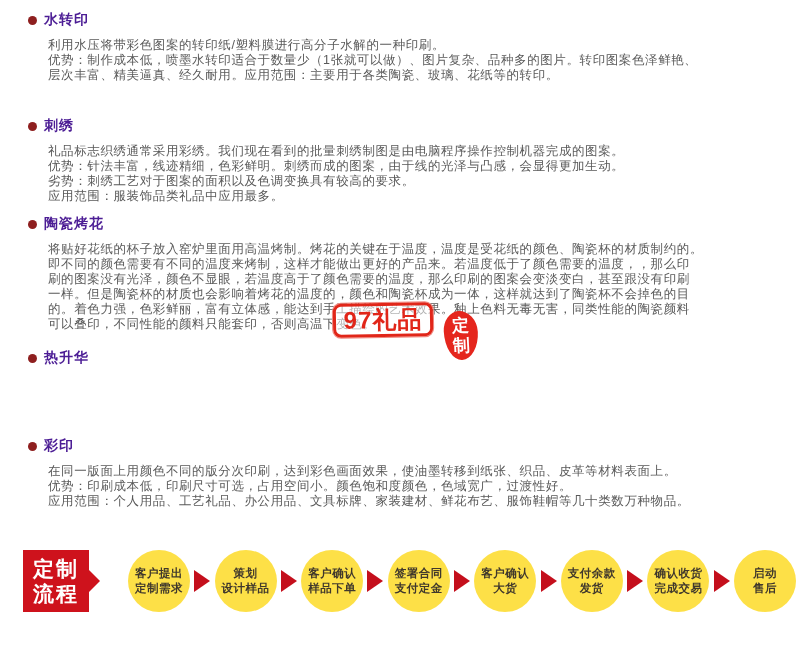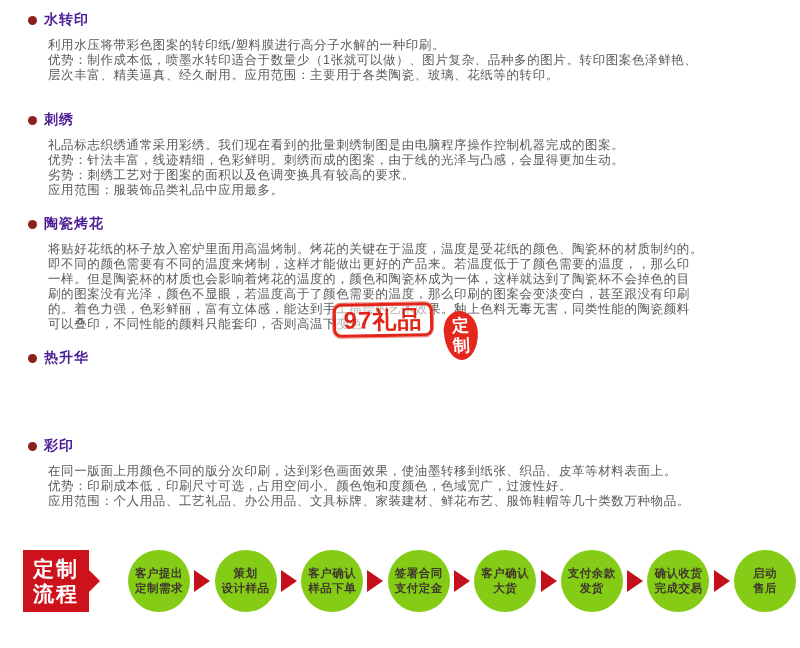--- a/index.html
+++ b/index.html
@@ -65,21 +65,21 @@
     width: 0; height: 0;
     border-top: 11px solid transparent; border-bottom: 11px solid transparent;
     border-left: 11px solid #ce121c;
   }
   .steps {
     display: flex; align-items: center; justify-content: space-between;
     margin-left: 20px; width: 668px; flex: 0 0 auto;
   }
   .step-circle {
     width: 62px; height: 62px; border-radius: 50%;
-    background: #84cc16;
+    background: #fde047;
     display: flex; flex-direction: column; align-items: center; justify-content: center;
     color: #40382c; font-size: 11.5px; font-weight: bold; line-height: 15px;
     text-align: center; letter-spacing: 0.5px; flex: 0 0 auto;
   }
   .arrow {
     width: 0; height: 0; flex: 0 0 auto;
     border-top: 11px solid transparent; border-bottom: 11px solid transparent;
     border-left: 16px solid #c40f1c;
   }
 </style>
@@ -93,43 +93,43 @@
       <span class="dot"></span>
       <span class="sec-title">水转印</span>
     </div>
     <div class="sec-body">
       <div class="line">利用水压将带彩色图案的转印纸/塑料膜进行高分子水解的一种印刷。</div>
       <div class="line">优势：制作成本低，喷墨水转印适合于数量少（1张就可以做）、图片复杂、品种多的图片。转印图案色泽鲜艳、</div>
       <div class="line">层次丰富、精美逼真、经久耐用。应用范围：主要用于各类陶瓷、玻璃、花纸等的转印。</div>
     </div>
   </div>
 
-  <div class="section" style="top:110px">
+  <div class="section" style="top:116px">
     <div class="sec-head">
       <span class="dot"></span>
       <span class="sec-title">刺绣</span>
     </div>
     <div class="sec-body">
       <div class="line">礼品标志织绣通常采用彩绣。我们现在看到的批量刺绣制图是由电脑程序操作控制机器完成的图案。</div>
       <div class="line">优势：针法丰富，线迹精细，色彩鲜明。刺绣而成的图案，由于线的光泽与凸感，会显得更加生动。</div>
       <div class="line">劣势：刺绣工艺对于图案的面积以及色调变换具有较高的要求。</div>
       <div class="line">应用范围：服装饰品类礼品中应用最多。</div>
     </div>
   </div>
 
   <div class="section" style="top:214px">
     <div class="sec-head">
       <span class="dot"></span>
       <span class="sec-title">陶瓷烤花</span>
     </div>
     <div class="sec-body">
       <div class="line">将贴好花纸的杯子放入窑炉里面用高温烤制。烤花的关键在于温度，温度是受花纸的颜色、陶瓷杯的材质制约的。</div>
       <div class="line">即不同的颜色需要有不同的温度来烤制，这样才能做出更好的产品来。若温度低于了颜色需要的温度，，那么印</div>
+      <div class="line">刷的图案没有光泽，颜色不显眼，若温度高于了颜色需要的温度，那么印刷的图案会变淡变白，甚至跟没有印刷</div>
       <div class="line">一样。但是陶瓷杯的材质也会影响着烤花的温度的，颜色和陶瓷杯成为一体，这样就达到了陶瓷杯不会掉色的目</div>
-      <div class="line">刷的图案没有光泽，颜色不显眼，若温度高于了颜色需要的温度，那么印刷的图案会变淡变白，甚至跟没有印刷</div>
       <div class="line">的。着色力强，色彩鲜丽，富有立体感，能达到手工描绘的艺术效果。釉上色料无毒无害，同类性能的陶瓷颜料</div>
       <div class="line">可以叠印，不同性能的颜料只能套印，否则高温下变色。</div>
     </div>
   </div>
 
   <div class="section" style="top:348px">
     <div class="sec-head">
       <span class="dot"></span>
       <span class="sec-title">热升华</span>
     </div>

